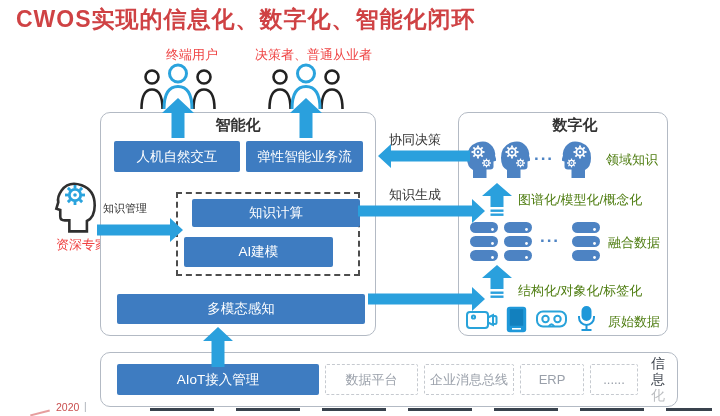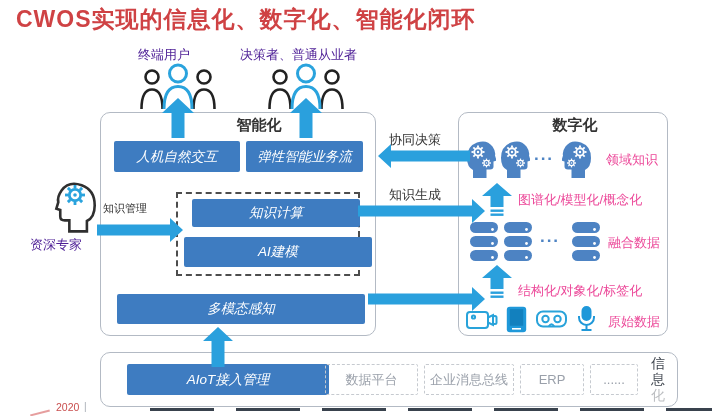--- a/index.html
+++ b/index.html
@@ -1,27 +1,27 @@
 <!DOCTYPE html>
 <html><head>
 <meta charset="utf-8">
 <style>
   html,body{margin:0;padding:0;}
   body{font-family:"Liberation Sans","DejaVu Sans",sans-serif;background:#fff;}
   #stage{position:relative;width:720px;height:416px;background:#fff;overflow:hidden;}
   .abs{position:absolute;}
   .page-title{font-size:23px;font-weight:bold;color:#cf4244;letter-spacing:1px;white-space:nowrap;}
-  .grp-label{font-size:13px;color:#4c1d95;text-align:left;white-space:nowrap;}
+  .grp-label{font-size:13px;color:#ef4444;text-align:right;white-space:nowrap;}
   .panel{background:#fff;border:1.5px solid #b3bac4;border-radius:10px;box-sizing:border-box;z-index:1;}
   .panel-title{font-size:15px;font-weight:bold;color:#333;text-align:center;z-index:2;}
-  .btn{background:#3e7cc1;color:#fff;font-size:13.5px;text-align:center;border-radius:2px;z-index:2;display:flex;align-items:center;justify-content:center;white-space:nowrap;font-style:italic;}
+  .btn{background:#3e7cc1;color:#fff;font-size:13.5px;text-align:center;border-radius:2px;z-index:2;display:flex;align-items:center;justify-content:center;white-space:nowrap;}
   .dashed-box{border:2px dashed #4d4d4d;box-sizing:border-box;z-index:2;background:transparent;}
   .flow-label{font-size:13px;color:#333;text-align:center;white-space:nowrap;z-index:3;}
   .side-label{font-size:11px;color:#333;white-space:nowrap;z-index:3;}
-  .row-label{font-size:13px;color:#ec4899;white-space:nowrap;z-index:3;}
+  .row-label{font-size:13px;color:#4d7c0f;white-space:nowrap;z-index:3;}
   .dots{font-size:17px;font-weight:bold;color:#4d83c3;letter-spacing:1px;z-index:3;}
   .arrow{z-index:6;}
   .ditem{border:1.5px dashed #c6cad0;box-sizing:border-box;color:#9aa0aa;font-size:13px;display:flex;align-items:center;justify-content:center;border-radius:2px;z-index:2;white-space:nowrap;}
   .vlabel{display:flex;flex-direction:column;font-size:14px;color:#3f454e;line-height:16px;text-align:center;z-index:3;}
   .vlabel span:last-child{opacity:.35;}
   .year{font-size:10.5px;color:#c94f4f;z-index:3;}
   .tick{font-size:10px;color:#a6abb4;z-index:3;}
   .darkline{background:repeating-linear-gradient(90deg,#39424d 0 64px,transparent 64px 86px);z-index:4;}
   .redmark{background:#d96a6a;opacity:.65;transform:rotate(-14deg);z-index:3;}
   svg{display:block;}
@@ -92,26 +92,26 @@
     </svg>
 
   <svg class="abs arrow" style="left:162px;top:98px;" width="32" height="40">
       <polygon points="16,0 0,15 9.5,15 9.5,40 22.5,40 22.5,15 32,15" fill="#2aa0dd"></polygon>
     </svg>
   <svg class="abs arrow" style="left:290px;top:98px;" width="32" height="40">
       <polygon points="16,0 0,15 9.5,15 9.5,40 22.5,40 22.5,15 32,15" fill="#2aa0dd"></polygon>
     </svg>
 
   <div class="abs panel" style="left:100px;top:112px;width:276px;height:224px;"></div>
-  <div class="abs panel-title" style="left:100px;top:116px;width:276px;margin-left:21px;">智能化</div>
+  <div class="abs panel-title" style="left:100px;top:116px;width:276px;">智能化</div>
   <div class="abs btn" style="left:114px;top:141px;width:126px;height:31px;">人机自然交互</div>
   <div class="abs btn" style="left:246px;top:141px;width:117px;height:31px;">弹性智能业务流</div>
   <div class="abs dashed-box" style="left:176px;top:192px;width:184px;height:84px;"></div>
   <div class="abs btn" style="left:192px;top:199px;width:168px;height:28px;">知识计算</div>
-  <div class="abs btn" style="left:184px;top:237px;width:188px;height:30px;">AI建模</div>
+  <div class="abs btn" style="left:184px;top:237px;width:149px;height:30px;">AI建模</div>
   <div class="abs btn" style="left:117px;top:294px;width:248px;height:30px;">多模态感知</div>
 
   <svg class="abs" style="left:40px;top:176px;z-index:3" width="58" height="58">
     <g transform="translate(56,6) scale(-1.3,1.3)">
         <use href="#headpath" fill="none" stroke="#2f2f2f" stroke-width="2"></use>
       </g>
     <use href="#gearg" transform="translate(35,19) scale(0.95)" stroke="#2aa3dd" color="#2aa3dd"></use>
   </svg>
   <div class="abs grp-label" style="left:30px;top:236px;width:78px;">资深专家</div>
   <div class="abs side-label" style="left:103px;top:201px;">知识管理</div>
@@ -204,21 +204,21 @@
       <line x1="9.5" y1="19.5" x2="9.5" y2="23"></line>
         <line x1="4.5" y1="24" x2="14.5" y2="24"></line>
     </g>
   </svg>
   <div class="abs row-label" style="left:608px;top:313px;">原始数据</div>
 
   <div class="abs panel" style="left:100px;top:352px;width:578px;height:55px;"></div>
   <svg class="abs arrow" style="left:203px;top:327px;" width="30" height="40">
       <polygon points="15,0 0,14 8.5,14 8.5,40 21.5,40 21.5,14 30,14" fill="#2aa0dd"></polygon>
     </svg>
-  <div class="abs btn" style="left:117px;top:364px;width:202px;height:31px;margin-left:10px;">AIoT接入管理</div>
+  <div class="abs btn" style="left:117px;top:364px;width:202px;height:31px;">AIoT接入管理</div>
   <div class="abs ditem" style="left:424px;top:364px;width:90px;height:31px;">企业消息总线</div>
   <div class="abs ditem" style="left:325px;top:364px;width:93px;height:31px;">数据平台</div>
   <div class="abs ditem" style="left:520px;top:364px;width:64px;height:31px;">ERP</div>
   <div class="abs ditem" style="left:590px;top:364px;width:48px;height:31px;">......</div>
   <div class="abs vlabel" style="left:648px;top:355px;width:20px;">
     <span>信</span>
     <span>息</span>
     <span>化</span>
   </div>
 

